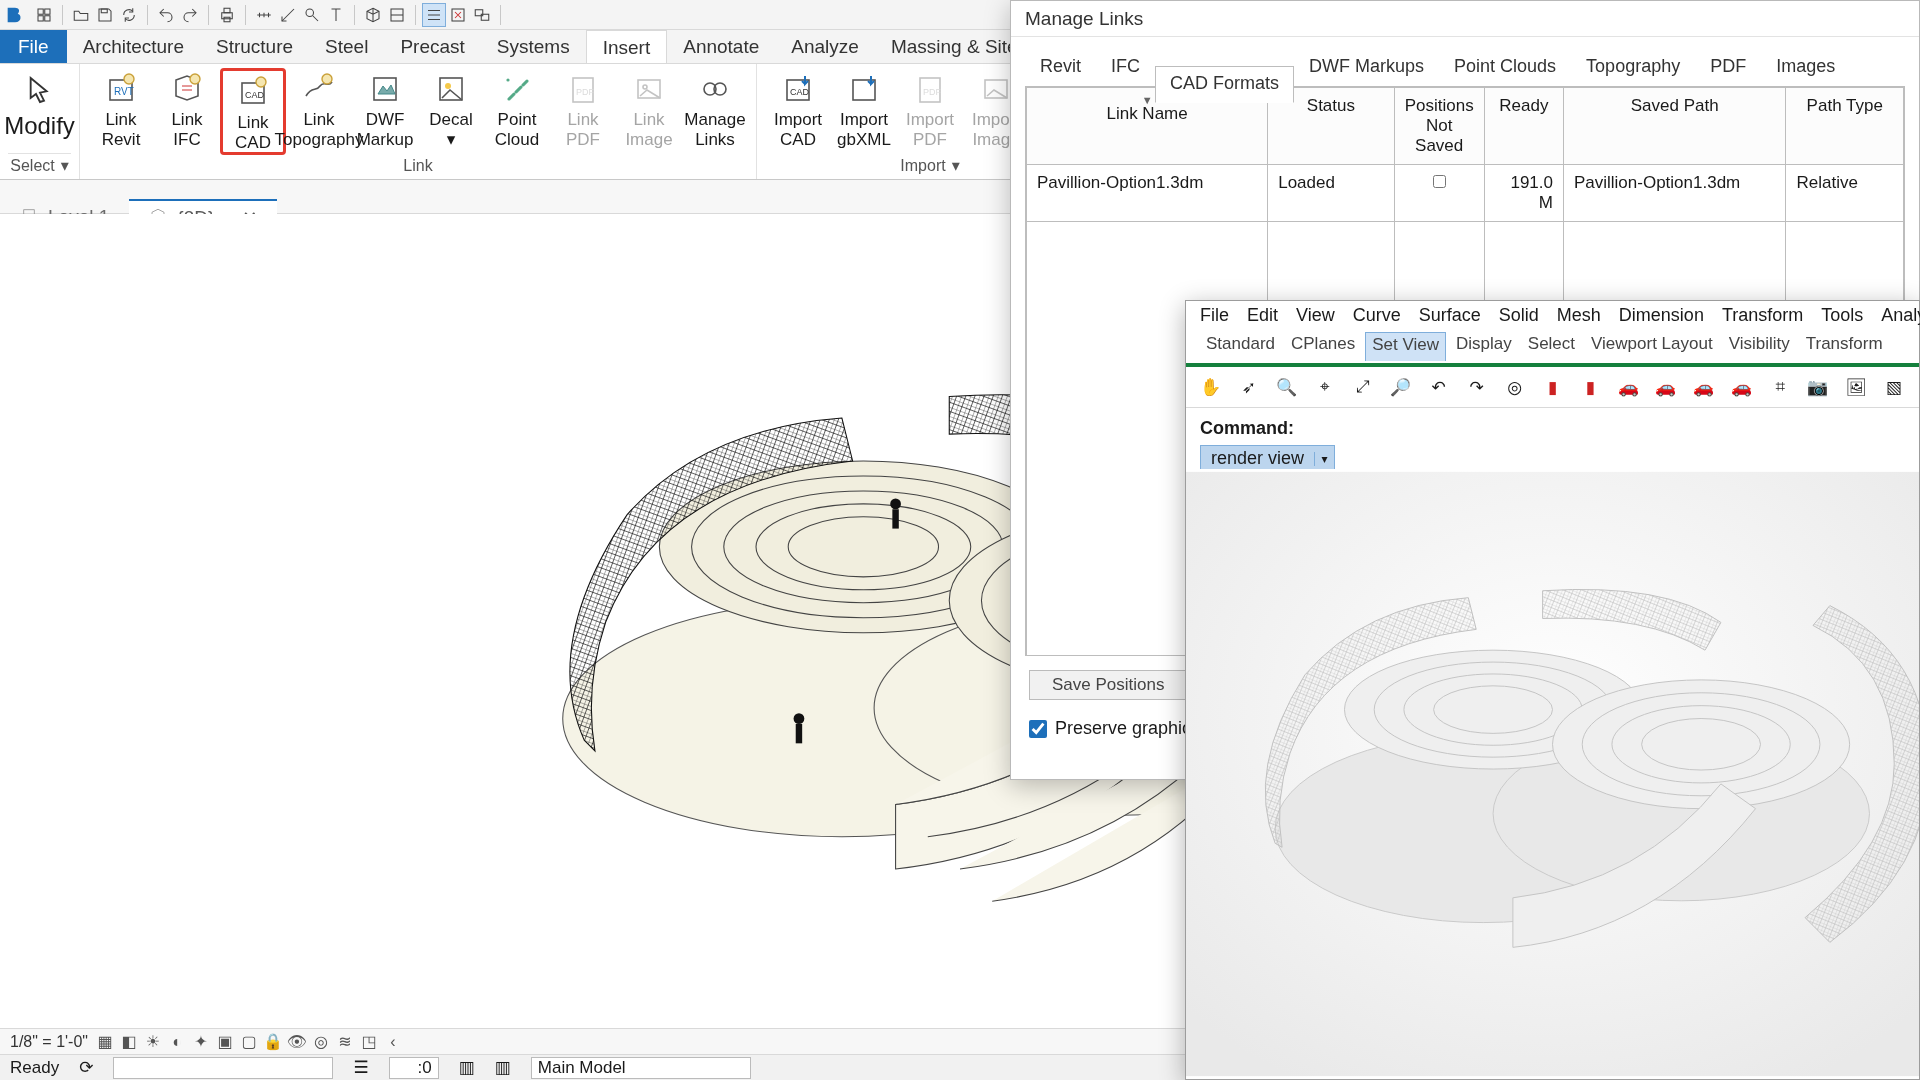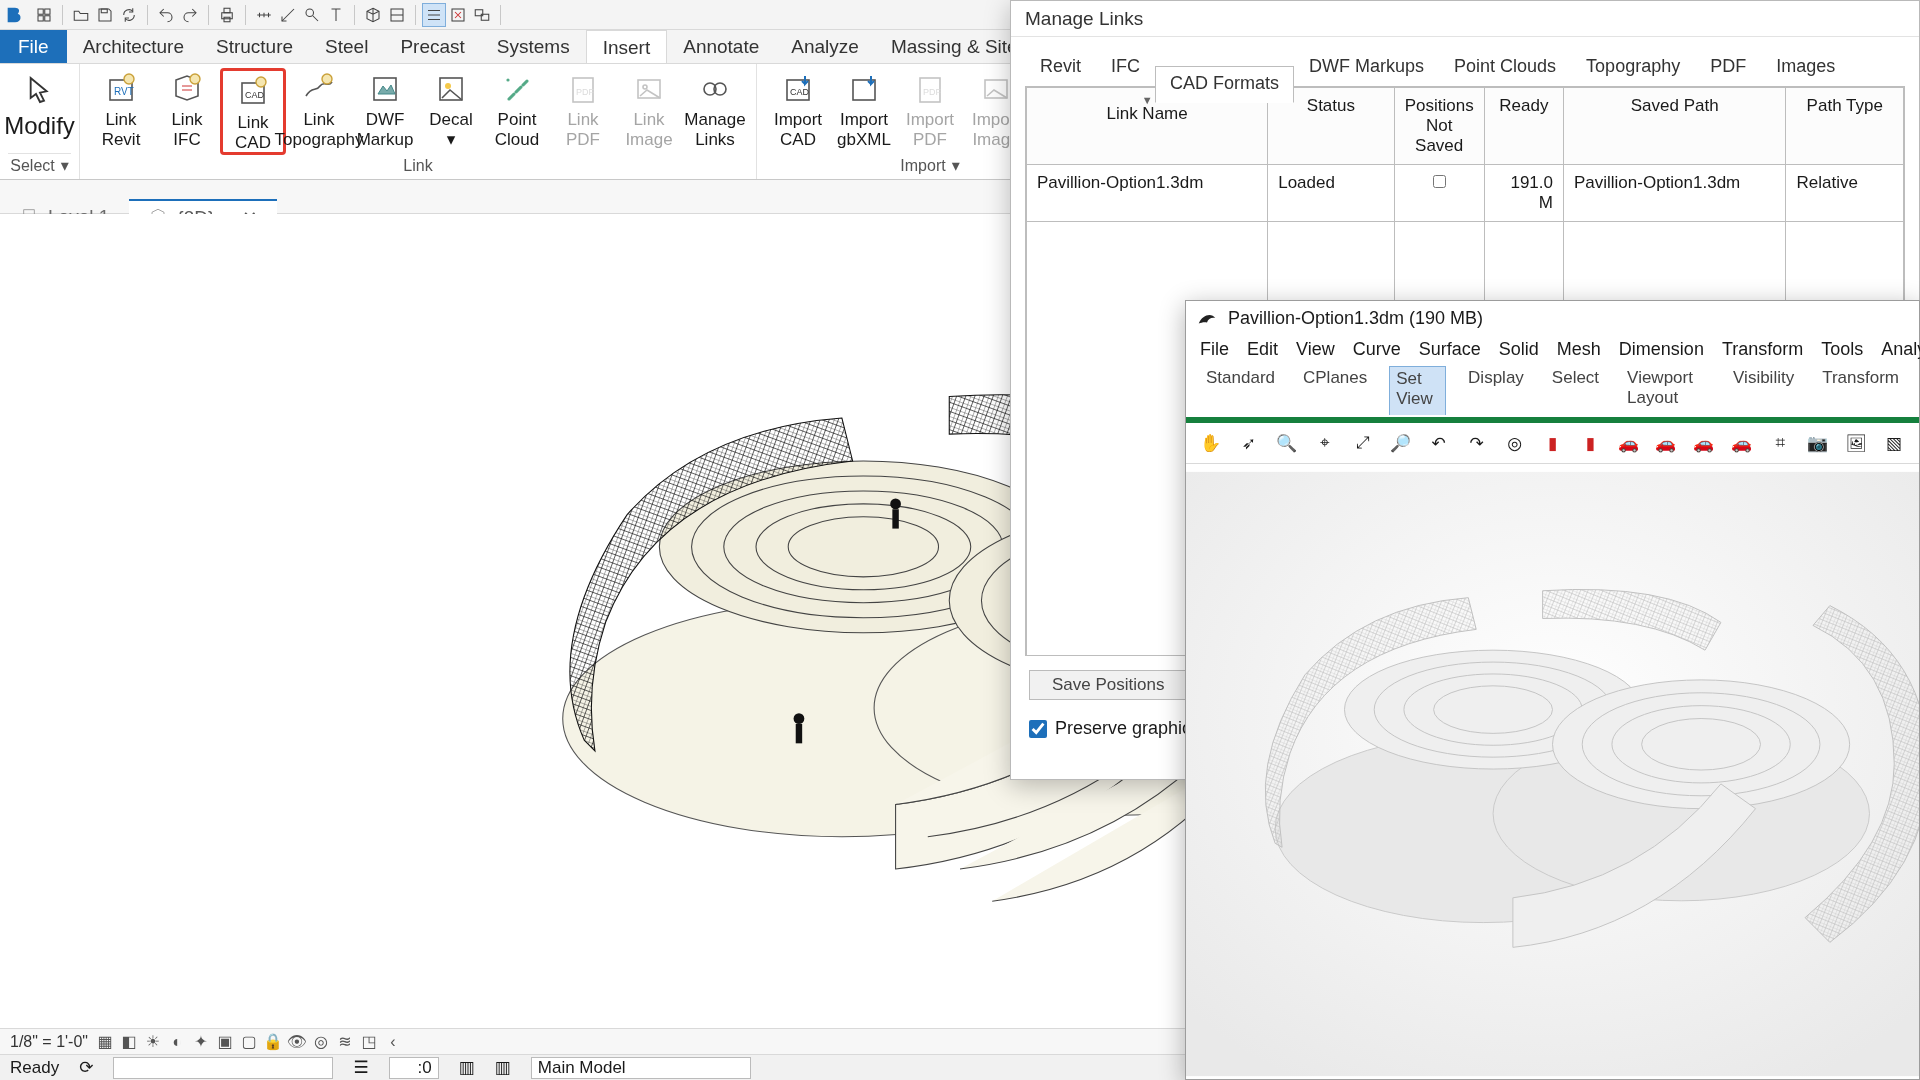--- a/index.html
+++ b/index.html
@@ -75,21 +75,21 @@
   .dlg .footer { padding:14px 18px; }
   .dlg .footer .savebtn { display:inline-block; background:#f1f1f1; border:1px solid #bbb; padding:4px 22px; font-size:17px; color:#444; }
   .dlg .footer label { display:flex; align-items:center; gap:8px; margin-top:18px; font-size:18px;}
   .dlg .footer input[type=checkbox]{ width:18px;height:18px; accent-color:#1d6fba;}
 
   
   .rhino { position:absolute; left:1185px; top:300px; width:735px; height:780px; background:#fff; border:1px solid #9c9c9c; box-shadow:0 6px 24px rgba(0,0,0,.3);}
   .rhino .titlebar { height:34px; background:#fff; display:flex;align-items:center; gap:10px; padding:0 10px; font-size:18px;}
   .rhino .titlebar .ricon{width:22px;height:22px;display:inline-flex;}
   .rhino .menus { display:flex; gap:18px; padding:4px 14px; font-size:18px; }
-  .rhino .tbtabs { display:flex; gap:16px; padding:2px 14px; font-size:17px; border-bottom:6px solid #15803d;}
+  .rhino .tbtabs { display:flex; gap:4px; padding:2px 14px; font-size:17px; border-bottom:4px solid #15803d;}
   .rhino .tbtabs .tt { padding:2px 6px 6px; color:#444; }
   .rhino .tbtabs .tt.active { background:#cfe2f6; border:1px solid #7faedb; border-bottom:none;}
   .rhino .toolbar { display:flex; gap:12px; padding:6px 12px; border-bottom:1px solid #d9d9d9;}
   .rhino .toolbar span{width:28px;height:28px;display:inline-flex;align-items:center;justify-content:center;}
   .rhino .cmdlabel { font-weight:600; font-size:18px; padding:10px 14px 6px;}
   .rhino .cmdline { margin:0 14px 8px; display:inline-flex; align-items:center; background:#bcd5ee; border:1px solid #7faedb;}
   .rhino .cmdline .txt{ padding:2px 10px; font-size:18px; }
   .rhino .cmdline .dd{ width:20px; text-align:center; border-left:1px solid #7faedb; font-size:12px;}
   .rhino .viewport { position:absolute; left:0; right:0; top:168px; bottom:0; background:#fff; }
   .rhino .viewport svg{width:100%;height:100%;}
@@ -569,28 +569,20 @@
   <div class="footer">
     <span class="savebtn">Save Positions</span>
     <label>
       <input type="checkbox" id="ml-preserve" checked="" style="">
       <span>Preserve graphic over</span>
     </label>
   </div>
 </div>
 
 <div class="rhino">
-  <div class="titlebar">
-    <span class="ricon">
-      <svg viewBox="0 0 24 24">
-          <path d="M3 18c4-10 14-12 18-6-4-1-8 1-9 5-3-1-6 0-9 1z" fill="#222"></path>
-        </svg>
-    </span>
-    <span>Pavillion-Option1.3dm (190 MB)</span>
-  </div>
   <div class="menus" id="rhino-menus">
       <span>File</span>
       <span>Edit</span>
       <span>View</span>
       <span>Curve</span>
       <span>Surface</span>
       <span>Solid</span>
       <span>Mesh</span>
       <span>Dimension</span>
       <span>Transform</span>

